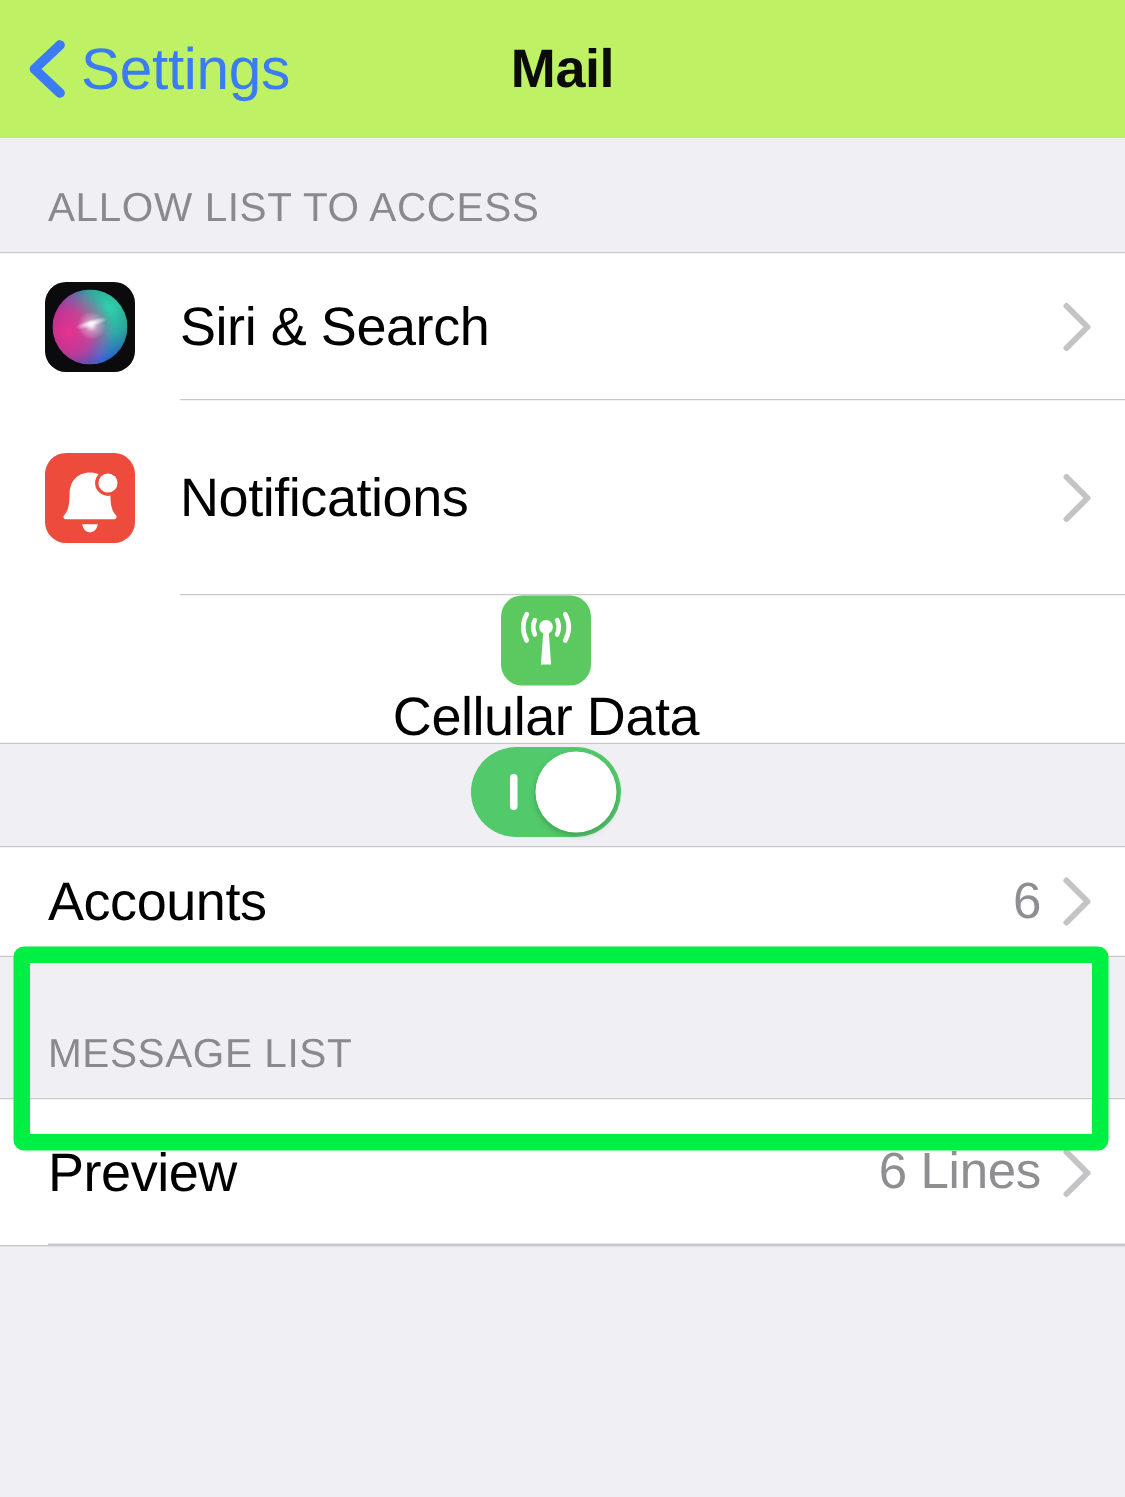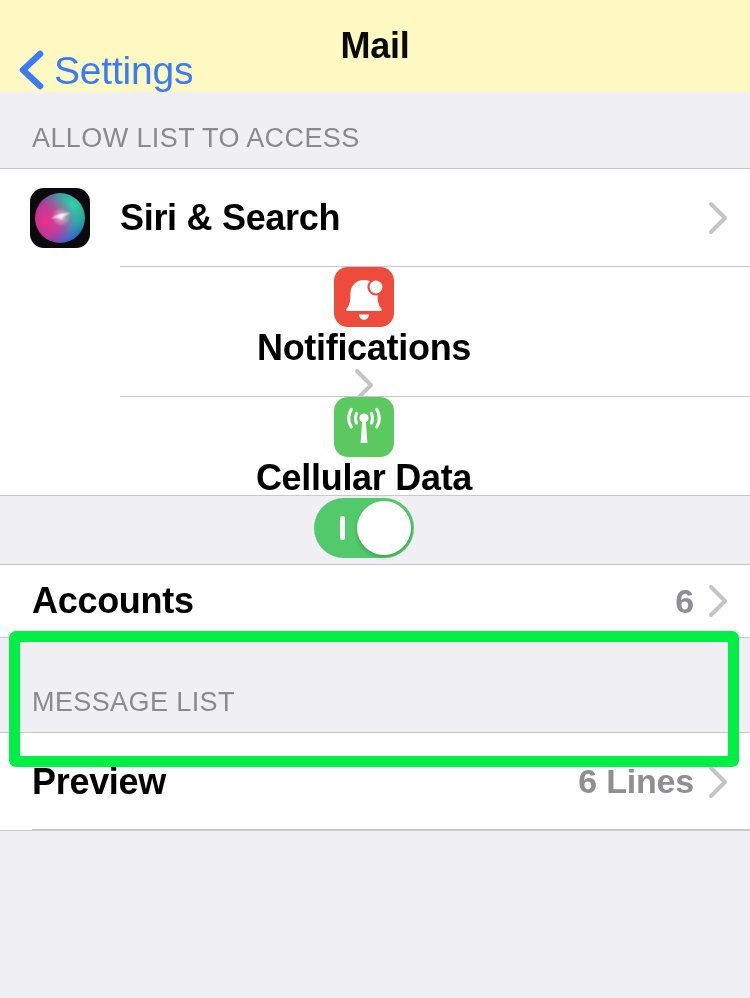--- a/index.html
+++ b/index.html
@@ -13,23 +13,23 @@
     font-family: "Liberation Sans", sans-serif;
     -webkit-font-smoothing: antialiased;
     overflow: hidden;
     position: relative;
   }
 
   
   .navbar {
     position: relative;
     height: 92px;
-    background: #fef9c3;
-    display: flex;
-    align-items: flex-end;
+    background: #bef264;
+    display: flex;
+    align-items: center;
   }
   .back-button {
     display: flex;
     align-items: center;
     margin-left: 14px;
     cursor: pointer;
     user-select: none;
   }
   .back-chevron {
     width: 34px;
@@ -71,21 +71,20 @@
     letter-spacing: 0.4px;
     padding: 0 0 14px 32px;
     display: flex;
     align-items: flex-end;
     box-sizing: border-box;
   }
   .table-group {
     background: #ffffff;
     border-top: 1px solid #c9c9cd;
     border-bottom: 1px solid #c9c9cd;
-    font-weight: bold;
   }
 
   .row {
     position: relative;
     display: flex;
     align-items: center;
     background: #ffffff;
     box-sizing: border-box;
     padding-right: 22px;
     cursor: pointer;
@@ -247,21 +246,21 @@
     </div>
     <div class="row-body">
       <div class="row-title">Siri &amp; Search</div>
     </div>
     <svg class="row-chevron" viewBox="0 0 20 34">
       <polyline points="3,3 17,17 3,31" fill="none" stroke="#c4c4c6" stroke-width="4" stroke-linecap="round" stroke-linejoin="round"></polyline>
     </svg>
     <div class="row-sep"></div>
   </div>
 
-  <div class="row" style="height:130px;flex-direction:column;">
+  <div class="row" style="height:130px;">
     <div class="row-icon-wrap">
       <div class="app-icon notif-bg">
         <svg class="icon-svg" viewBox="0 0 60 60">
           <path d="M30 13c-8.2 0-13.6 5.8-13.6 14.2 0 8.6-1.3 11.6-3.7 14.3-0.9 1-0.3 2.6 1.1 2.6h32.4c1.4 0 2-1.6 1.1-2.6-2.4-2.7-3.7-5.7-3.7-14.3C43.6 18.8 38.2 13 30 13z" fill="#ffffff"></path>
           <path d="M24.8 47.5c0.5 3.3 2.7 5.4 5.2 5.4s4.7-2.1 5.2-5.4z" fill="#ffffff"></path>
           <circle cx="42" cy="20" r="8.6" fill="#ed4c3c"></circle>
           <circle cx="42" cy="20" r="6.4" fill="#ffffff"></circle>
         </svg>
       </div>
     </div>

